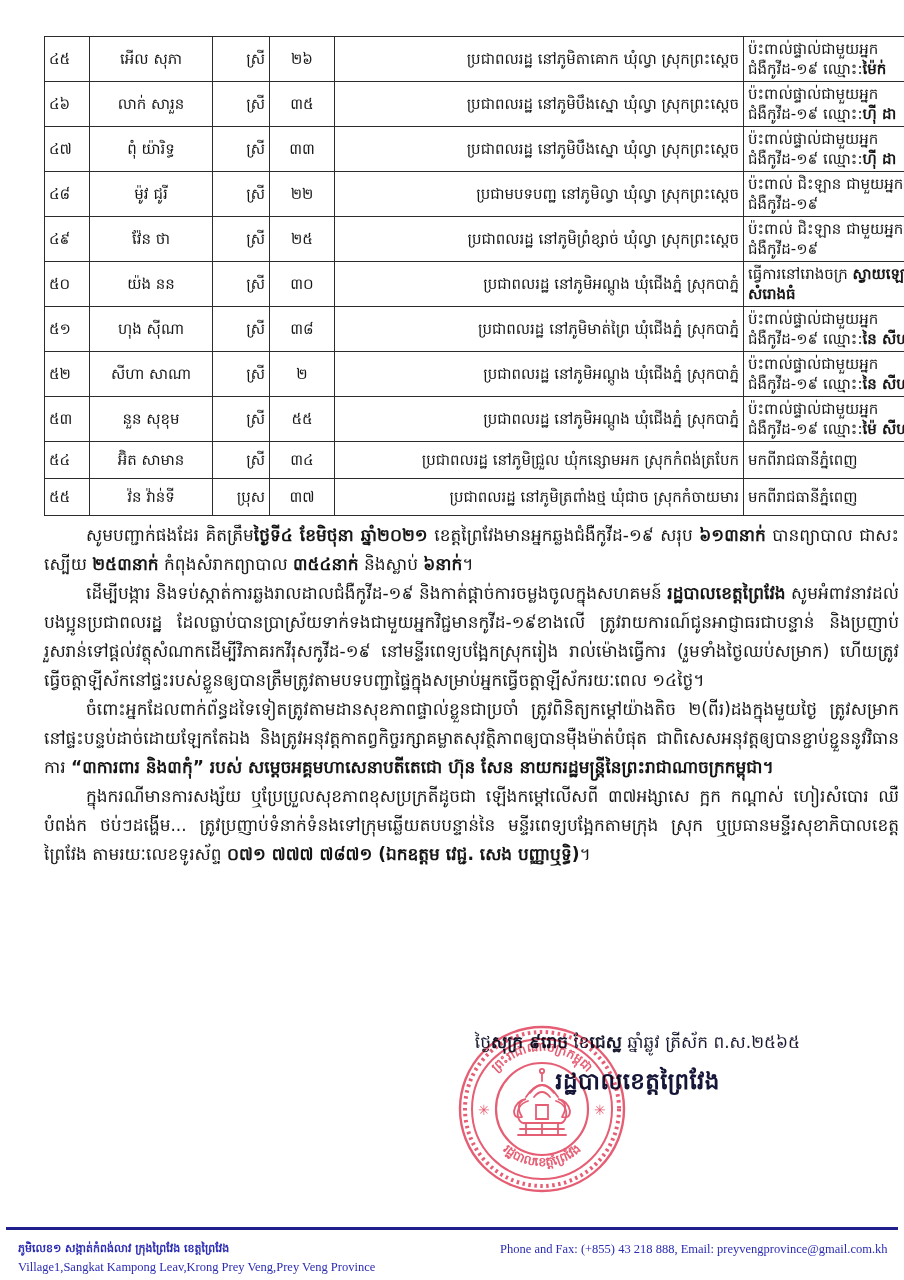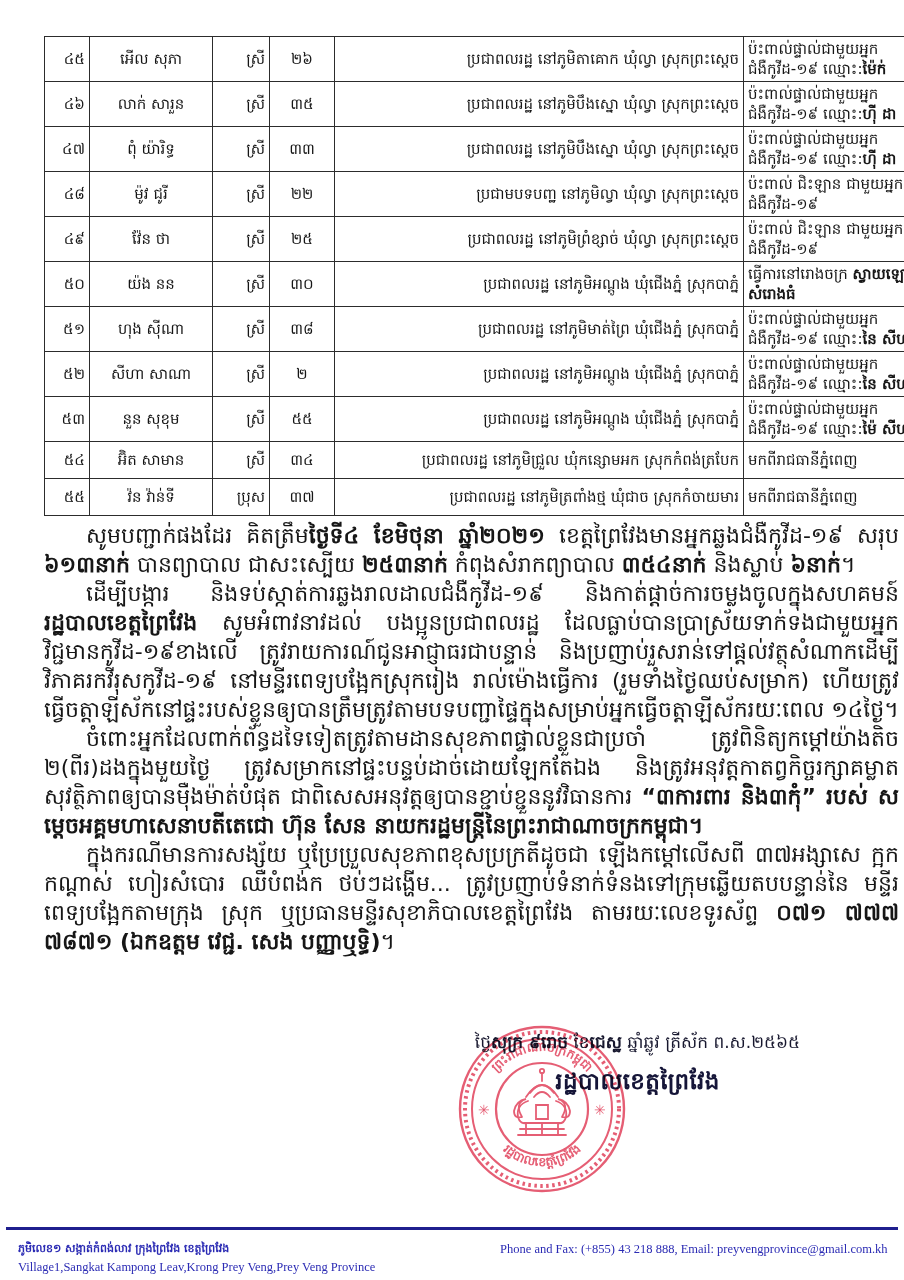--- a/index.html
+++ b/index.html
@@ -11,34 +11,34 @@
 
   
   table.cases{
     position:absolute;left:44px;top:36px;width:855px;
     border-collapse:collapse;table-layout:fixed;
   }
   table.cases td{
     border:1px solid #2c2c2c;padding:1px 4px;vertical-align:middle;
     font-size:15px;line-height:1.35;
   }
-  td.c-no{width:36px;text-align:right;}
+  td.c-no{width:36px;text-align:left;}
   td.c-name{width:114px;text-align:center;padding-left:6px;}
   td.c-gender{width:48px;text-align:right;}
   td.c-age{width:56px;text-align:center;}
   td.c-addr{width:400px;text-align:right;padding-left:8px;}
   td.c-note{width:181px;font-size:10.5px;line-height:1.45;padding:2px 4px;}
   tr.r-tall{height:45px;}
   tr.r-short{height:37px;}
   td.c-note b{font-weight:700;}
 
   
   .body-text{
     position:absolute;left:44px;top:521px;width:855px;
-    font-size:22px;line-height:29px;text-align:justify;
+    font-size:17px;line-height:29px;text-align:justify;
   }
   .body-text p{margin:0;text-indent:42px;}
   .body-text b{font-weight:700;}
 
   
   .date-block{
     position:absolute;left:380px;top:1034px;width:515px;
     text-align:center;z-index:3;
   }
   .date-line{font-size:17px;line-height:1.0;margin-bottom:16px;color:#17172e;}

